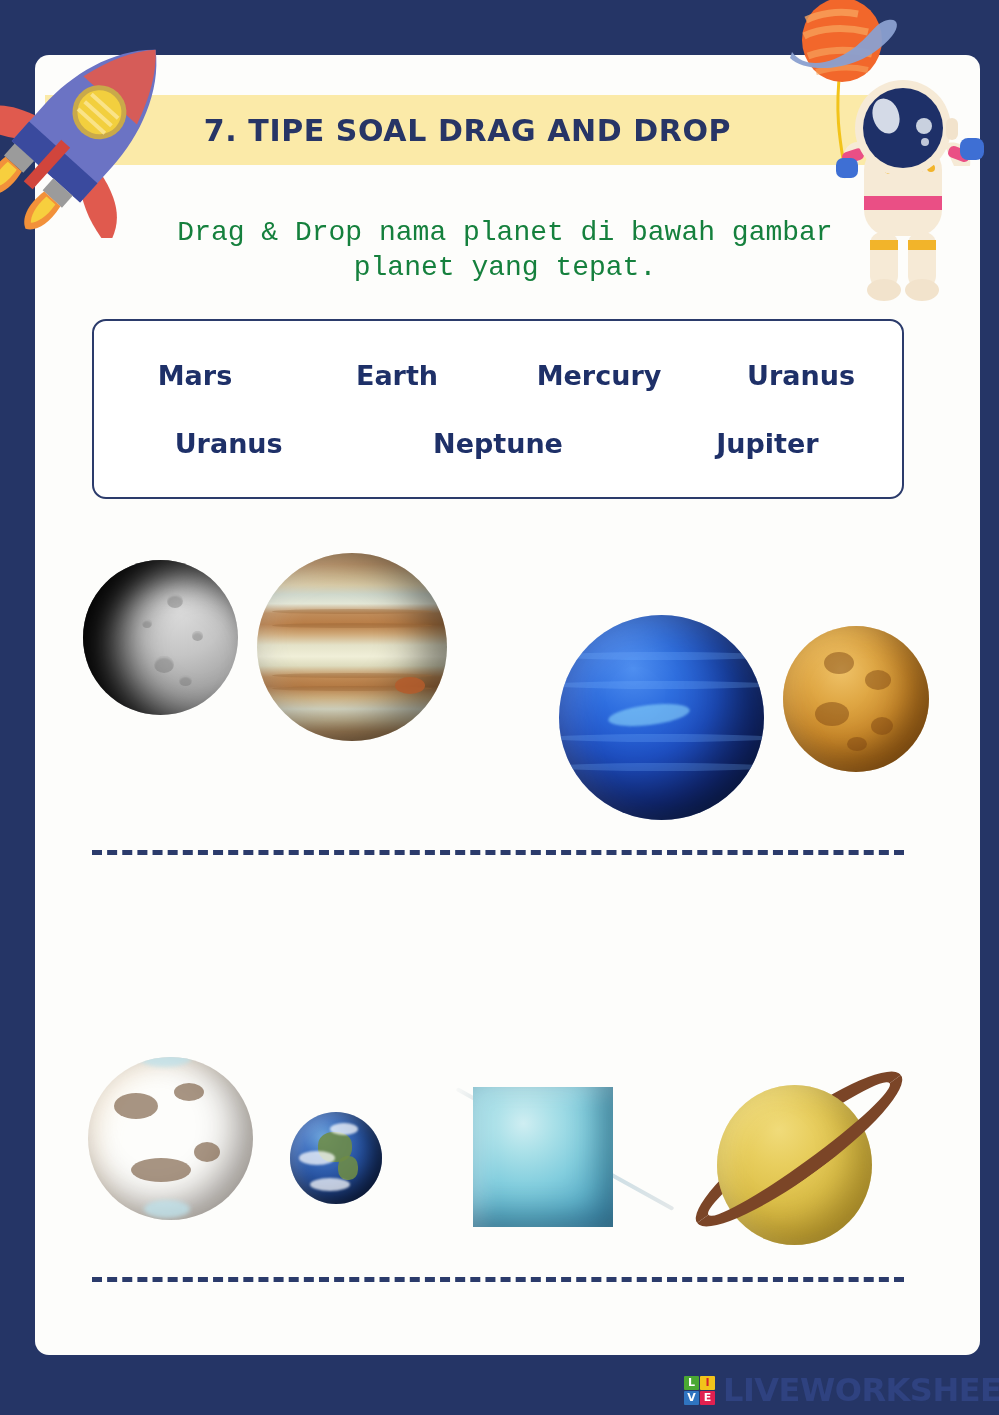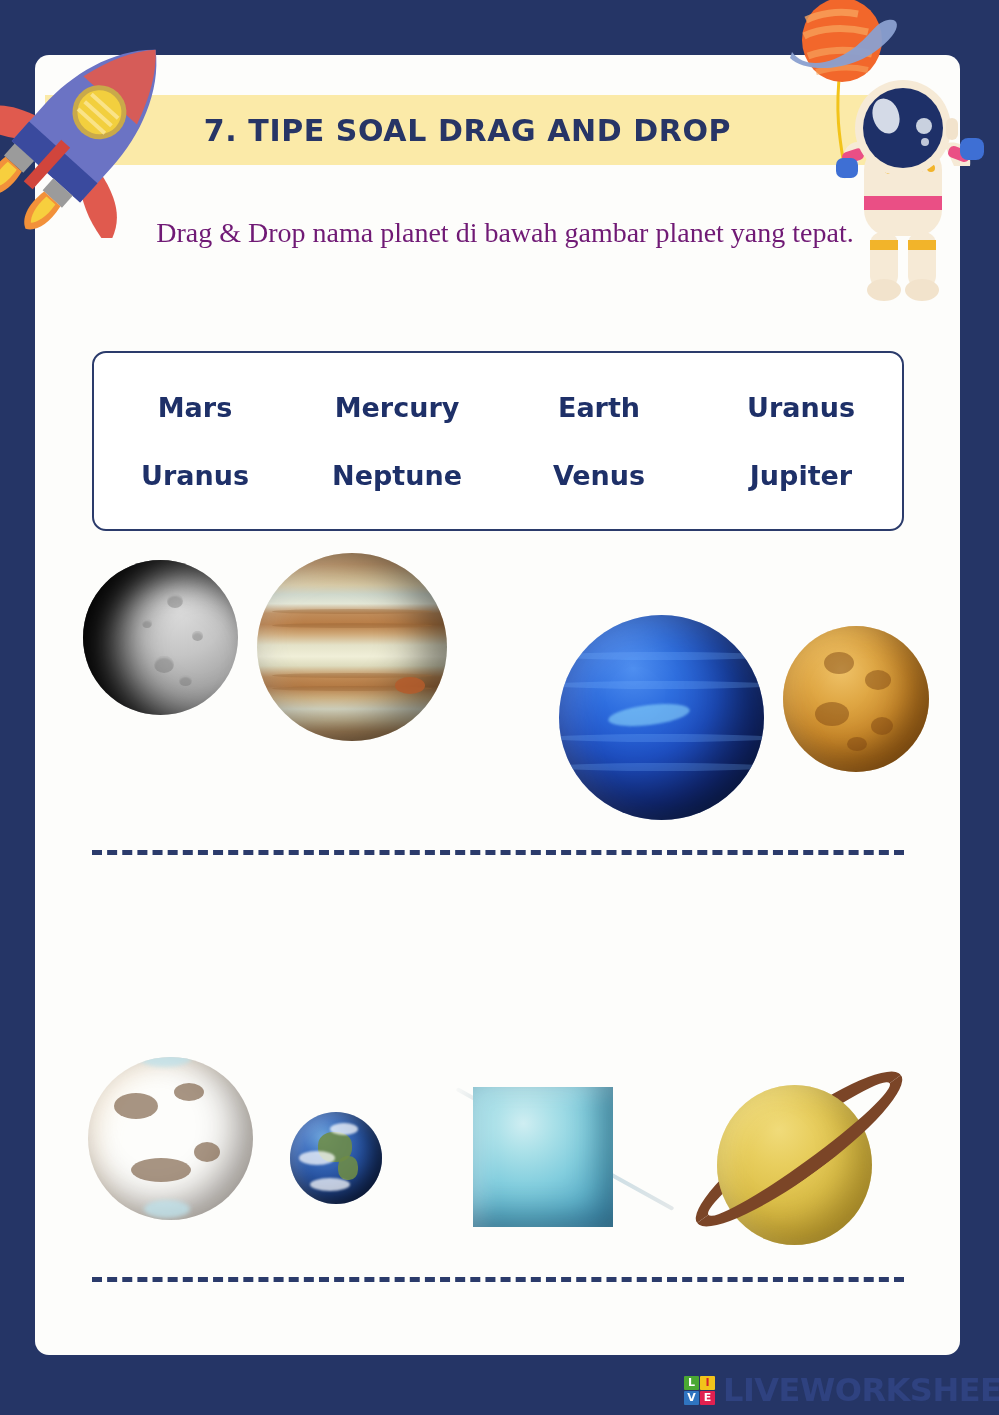--- a/index.html
+++ b/index.html
@@ -22,20 +22,21 @@
     background: #253566;
   }
   #card {
     position: absolute;
     left: 35px;
     top: 55px;
     width: 925px;
     height: 1300px;
     background: #fdfdfb;
     border-radius: 14px;
+    padding-left: 20px;
   }
 
   
   #title-band {
     position: absolute;
     left: 10px;
     top: 40px;
     width: 845px;
     height: 70px;
     background: #fbeaa8;
@@ -58,42 +59,41 @@
     white-space: nowrap;
   }
 
   
   #instruction {
     position: absolute;
     left: 120px;
     top: 160px;
     width: 700px;
     text-align: center;
-    color: #701a75;
+    color: #15803d;
     font-size: 28px;
     line-height: 1.25;
-    font-family: Liberation Serif, serif;
+    font-family: Liberation Mono, monospace;
     z-index: 5;
   }
 
   
   #wordbank {
     position: absolute;
     left: 57px;
     top: 264px;
     width: 812px;
     height: 180px;
     border: 2px solid #2b3b6b;
     border-radius: 14px;
     box-sizing: border-box;
     display: flex;
     flex-direction: column;
     justify-content: center;
     background: #fff;
-    margin-top: 32px;
   }
   .wb-row {
     display: flex;
     width: 100%;
     height: 52px;
     align-items: center;
   }
   .wb-row .wb-cell {
     flex: 1 1 0;
     text-align: center;
@@ -362,28 +362,27 @@
   <div id="card">
 
     <div id="title-band"></div>
     <div id="title-text">7. TIPE SOAL DRAG AND DROP</div>
 
     <div id="instruction">Drag &amp; Drop nama planet di bawah gambar planet yang tepat.</div>
 
     <div id="wordbank">
       <div class="wb-row row1">
         <div class="wb-cell">Mars</div>
+        <div class="wb-cell">Earth</div>
         <div class="wb-cell">Mercury</div>
-        <div class="wb-cell">Earth</div>
         <div class="wb-cell">Uranus</div>
       </div>
       <div class="wb-row row2">
         <div class="wb-cell">Uranus</div>
         <div class="wb-cell">Neptune</div>
-        <div class="wb-cell">Venus</div>
         <div class="wb-cell">Jupiter</div>
       </div>
     </div>
 
     <div class="planet-row">
 
       <div class="planet" id="mercury">
         <div class="crater" style="left:54%;top:22%;width:16px;height:14px;"></div>
         <div class="crater" style="left:70%;top:46%;width:11px;height:10px;"></div>
         <div class="crater" style="left:46%;top:62%;width:20px;height:17px;"></div>

